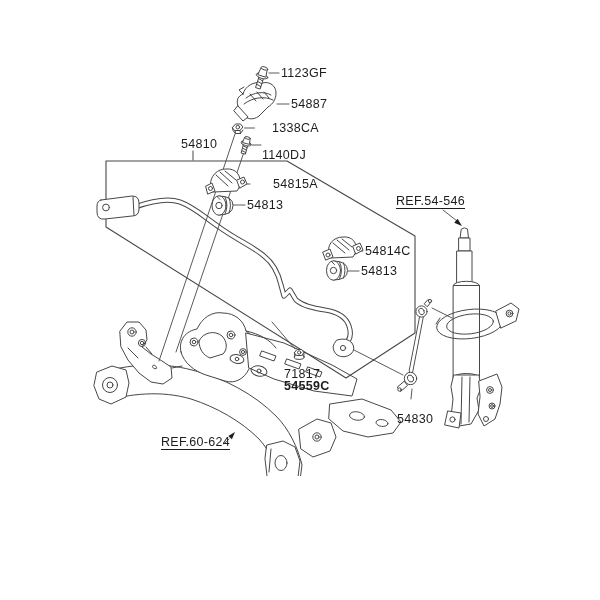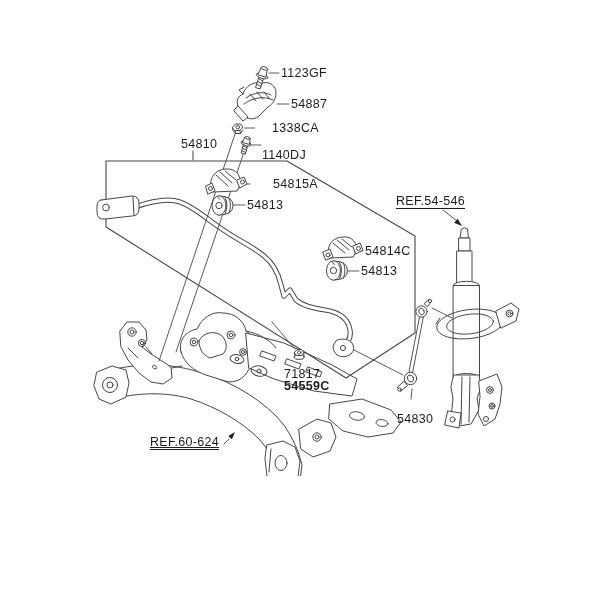--- a/index.html
+++ b/index.html
@@ -211,15 +211,15 @@
 <div class="callout" style="left:262px; top:149px;">1140DJ</div>
 <div class="callout" style="left:181px; top:138px;">54810</div>
 <div class="callout" style="left:252px; top:178px;padding-left:21px;">54815A</div>
 <div class="callout" style="left:247px; top:199px;">54813</div>
 <div class="callout underline" style="left:396px; top:195px;text-align:right;">REF.54-546</div>
 <div class="callout" style="left:365px; top:245px;">54814C</div>
 <div class="callout" style="left:361px; top:265px;">54813</div>
 <div class="callout" style="left:284px; top:368px;">71817</div>
 <div class="callout" style="left:284px; top:380px;font-weight:bold;">54559C</div>
 <div class="callout" style="left:397px; top:401px;margin-top:12px;">54830</div>
-<div class="callout underline" style="left:150px; top:436px;text-decoration:underline;">REF.60-624</div>
+<div class="callout underline" style="left:161px; top:436px;">REF.60-624</div>
 
 </div>
 
 </body></html>

